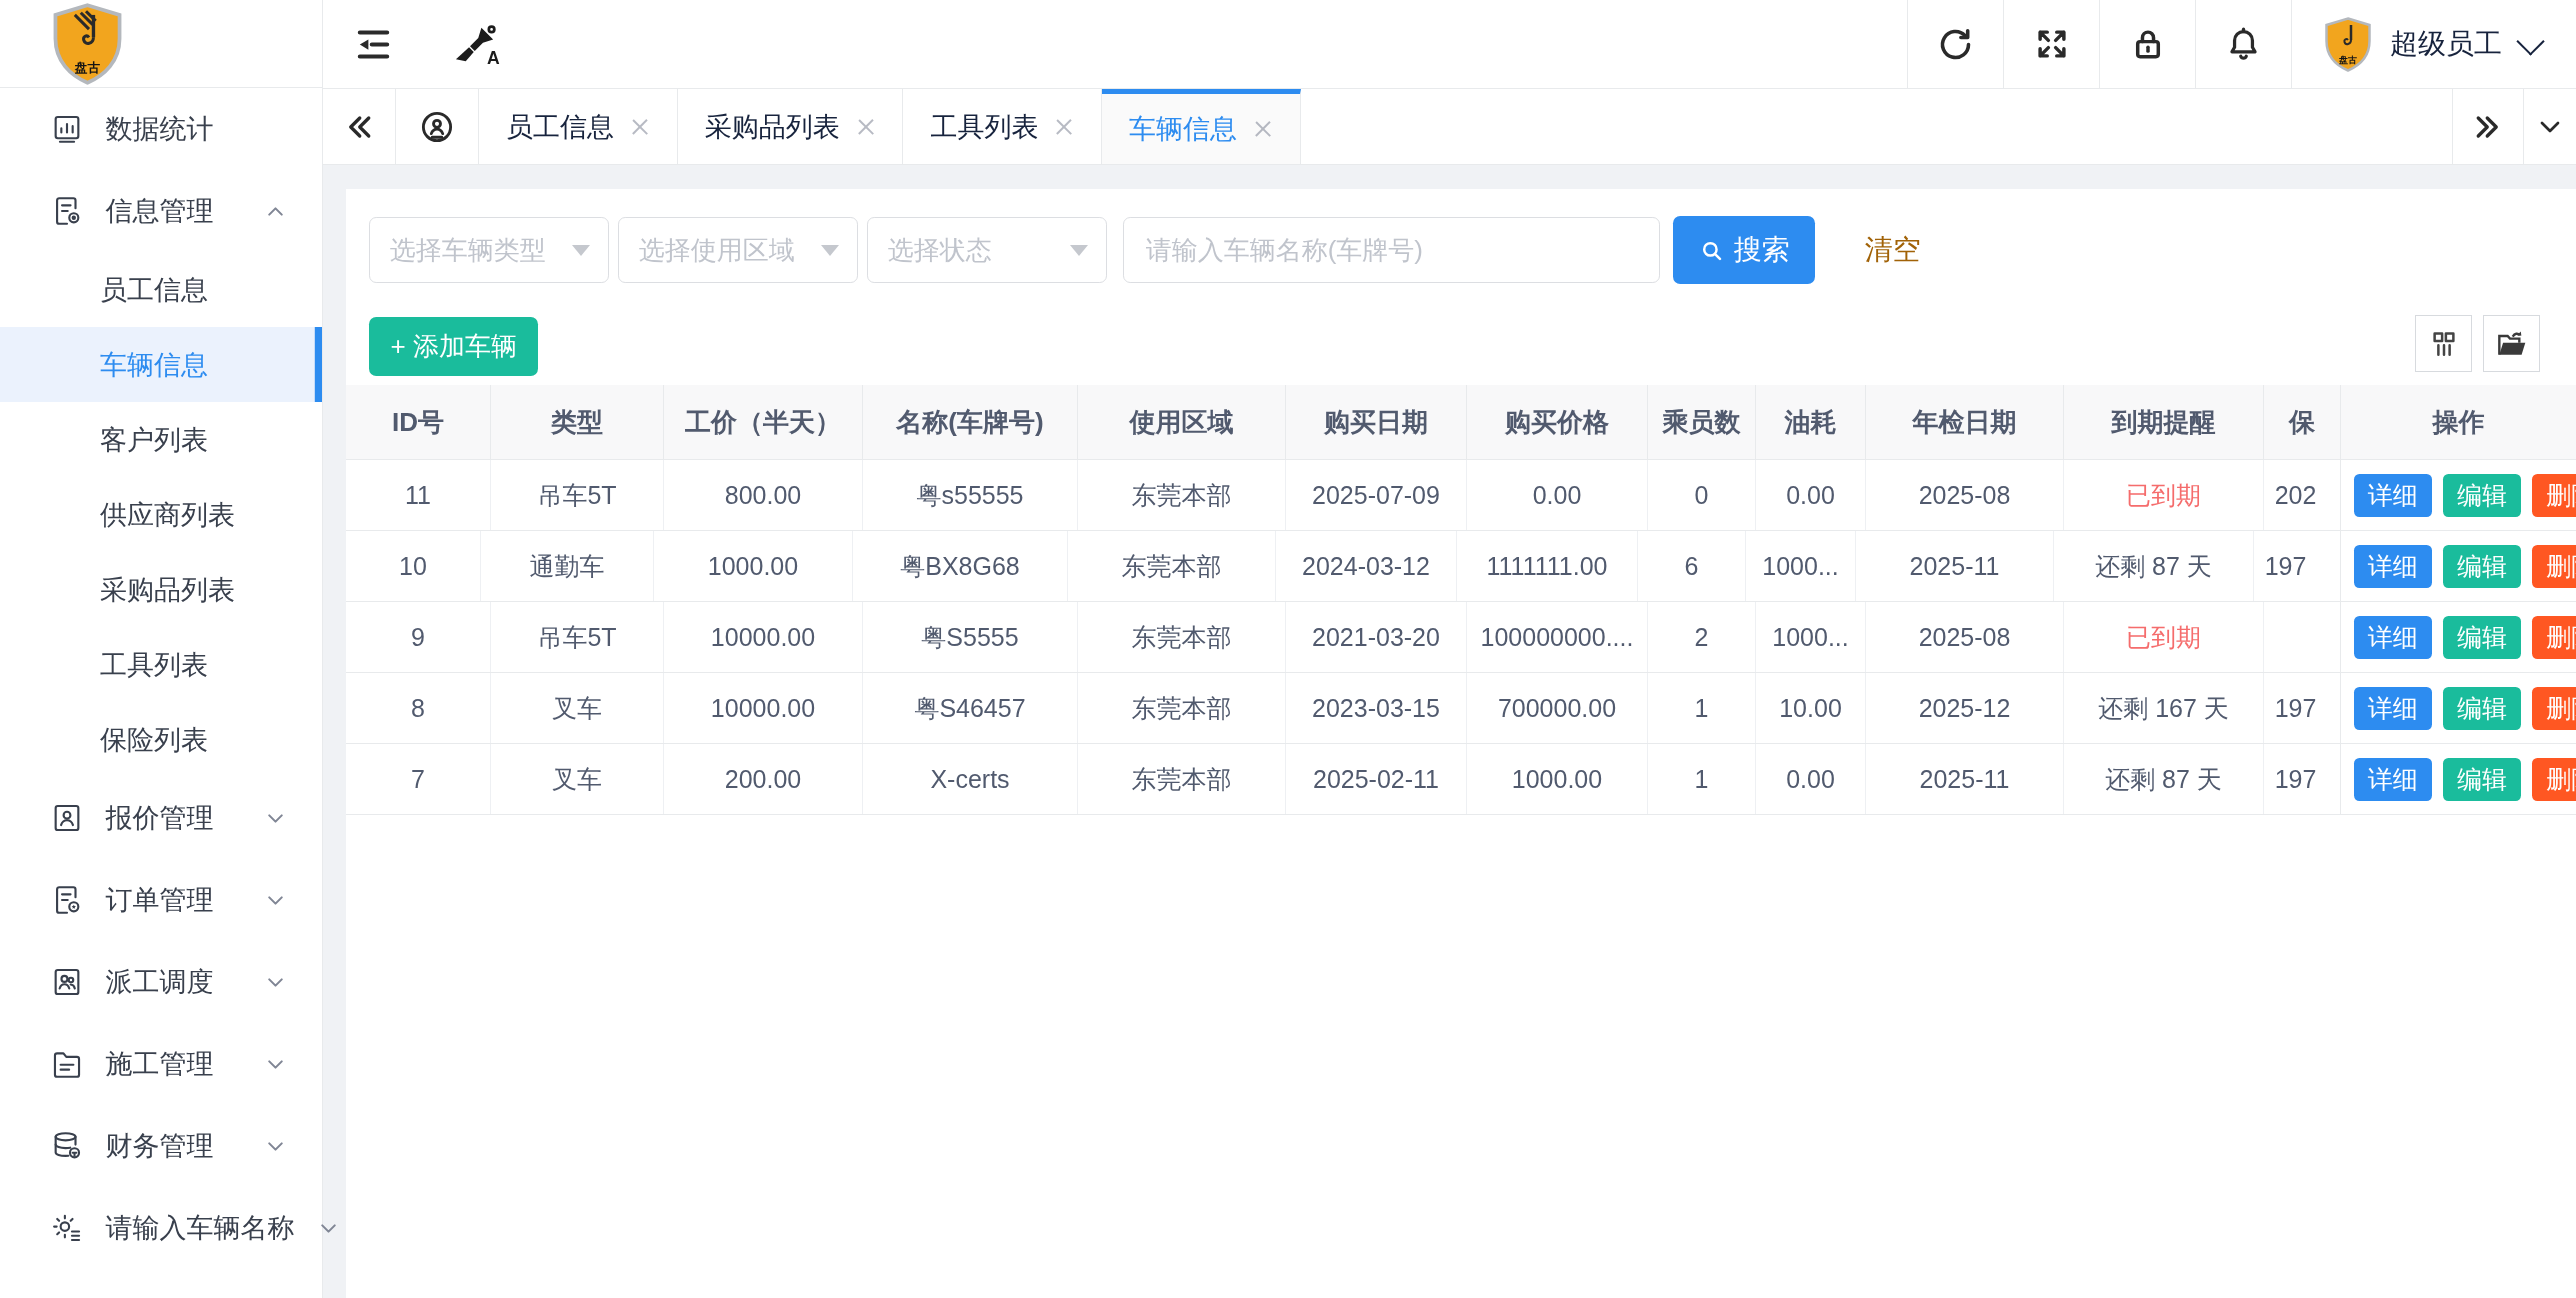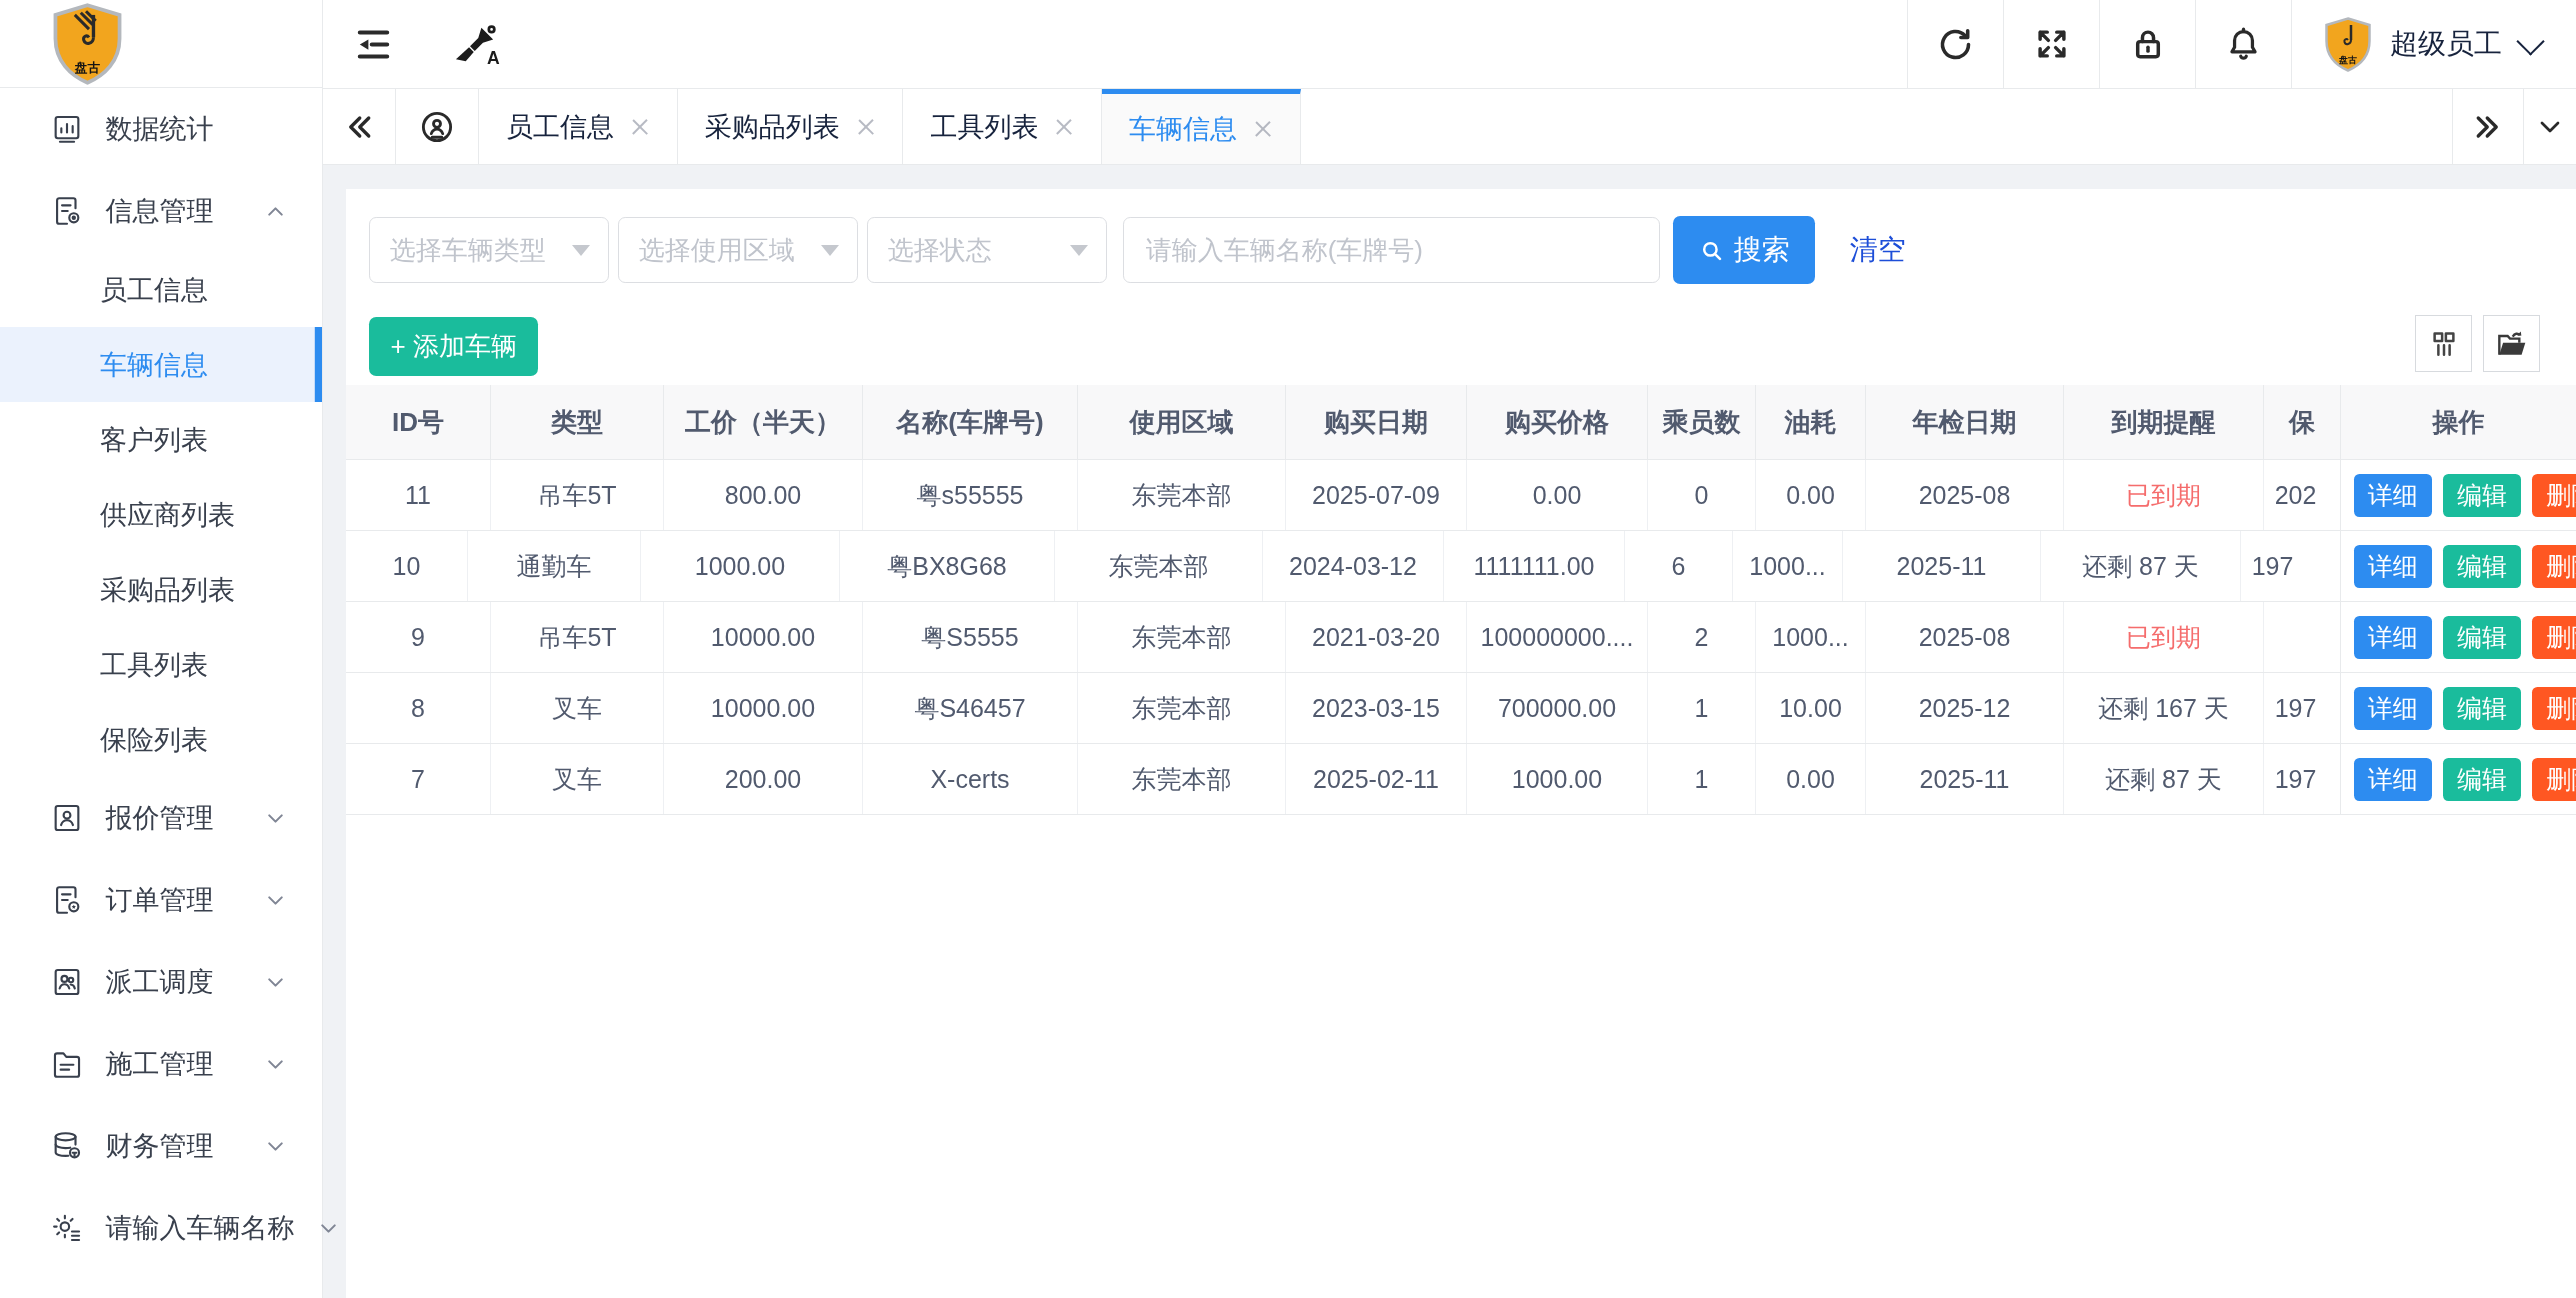--- a/index.html
+++ b/index.html
@@ -48,21 +48,21 @@
   .main{position:absolute;left:323px;top:165px;width:2253px;height:1134px;background:#f0f2f5}
   .panel{position:absolute;left:23px;top:24px;right:0;bottom:0;background:#fff}
 
   
   .filters{position:absolute;left:23px;top:27px;display:flex;align-items:center}
   .f-select{width:240px;height:66px;box-sizing:border-box;border:0.9px solid #dcdee2;border-radius:7.2px;display:flex;align-items:center;justify-content:space-between;padding:0 18px 0 19.7px;margin-right:9px;font-size:26px;color:#c0c4cc;background:#fff;cursor:pointer}
   .caret-solid{width:0;height:0;border-left:9.8px solid transparent;border-right:9.8px solid transparent;border-top:11.6px solid #c5c8ce}
   .f-input{width:537px;height:66px;box-sizing:border-box;border:0.9px solid #dcdee2;border-radius:7.2px;font-size:26px;padding:0 21.5px;color:#515a6e;margin-left:7.2px;outline:none}
   .f-input::placeholder{color:#c0c4cc}
   .search-btn{height:68px;margin-left:12.5px;background:#2d8cf0;color:#fff;border:none;border-radius:7.2px;font-size:28px;padding:0 25px;display:flex;align-items:center;gap:9px;cursor:pointer}
-  .clear-btn{margin-left:29px;font-size:28px;color:#1d4ed8;cursor:pointer;background:none;border:none;font-family:inherit}
+  .clear-btn{margin-left:44px;font-size:28px;color:#a16207;cursor:pointer;background:none;border:none;font-family:inherit}
 
   
   .add-btn{position:absolute;left:23px;top:128px;height:59px;background:#1abc9c;color:#fff;border:none;border-radius:7.2px;font-size:26px;padding:0 21.5px;cursor:pointer;font-family:inherit}
   .tool-btns{position:absolute;right:36px;top:126px;display:flex;gap:10.7px}
   .tool-btn{width:57px;height:57px;box-sizing:border-box;border:0.9px solid #d7dade;background:#fff;display:flex;align-items:center;justify-content:center;cursor:pointer}
 
   
   .table-wrap{position:absolute;left:0;right:0;top:196px;height:430px;overflow:hidden}
   .thead{display:flex;position:relative;height:75px;background:#f8f8f9;border-bottom:0.9px solid #e8eaec;box-sizing:border-box}
   .th{display:flex;align-items:center;justify-content:center;font-weight:bold;font-size:26px;color:#515a6e;border-right:0.9px solid #e8eaec;box-sizing:border-box;flex:none;height:100%;white-space:nowrap;overflow:hidden}
@@ -411,21 +411,21 @@
             <div class="td" style="width: 198px;">2025-08</div>
             <div class="td expired" style="width: 200px;">已到期</div>
             <div class="td" style="width: 315px; justify-content: flex-start; padding-left: 10.7px;">202</div>
             <div class="op-cell">
               <button class="op-btn op-0">详细</button>
               <button class="op-btn op-1">编辑</button>
               <button class="op-btn op-2">删除</button>
             </div>
           </div>
           <div class="tr">
-            <div class="td" style="width: 122px;">10</div>
+            <div class="td" style="width: 135px;">10</div>
             <div class="td" style="width: 173px;">通勤车</div>
             <div class="td" style="width: 199px;">1000.00</div>
             <div class="td" style="width: 215px;">粤BX8G68</div>
             <div class="td" style="width: 208px;">东莞本部</div>
             <div class="td" style="width: 181px;">2024-03-12</div>
             <div class="td" style="width: 181px;">1111111.00</div>
             <div class="td" style="width: 108px;">6</div>
             <div class="td" style="width: 110px;">1000...</div>
             <div class="td" style="width: 198px;">2025-11</div>
             <div class="td" style="width: 200px;">还剩 87 天</div>

